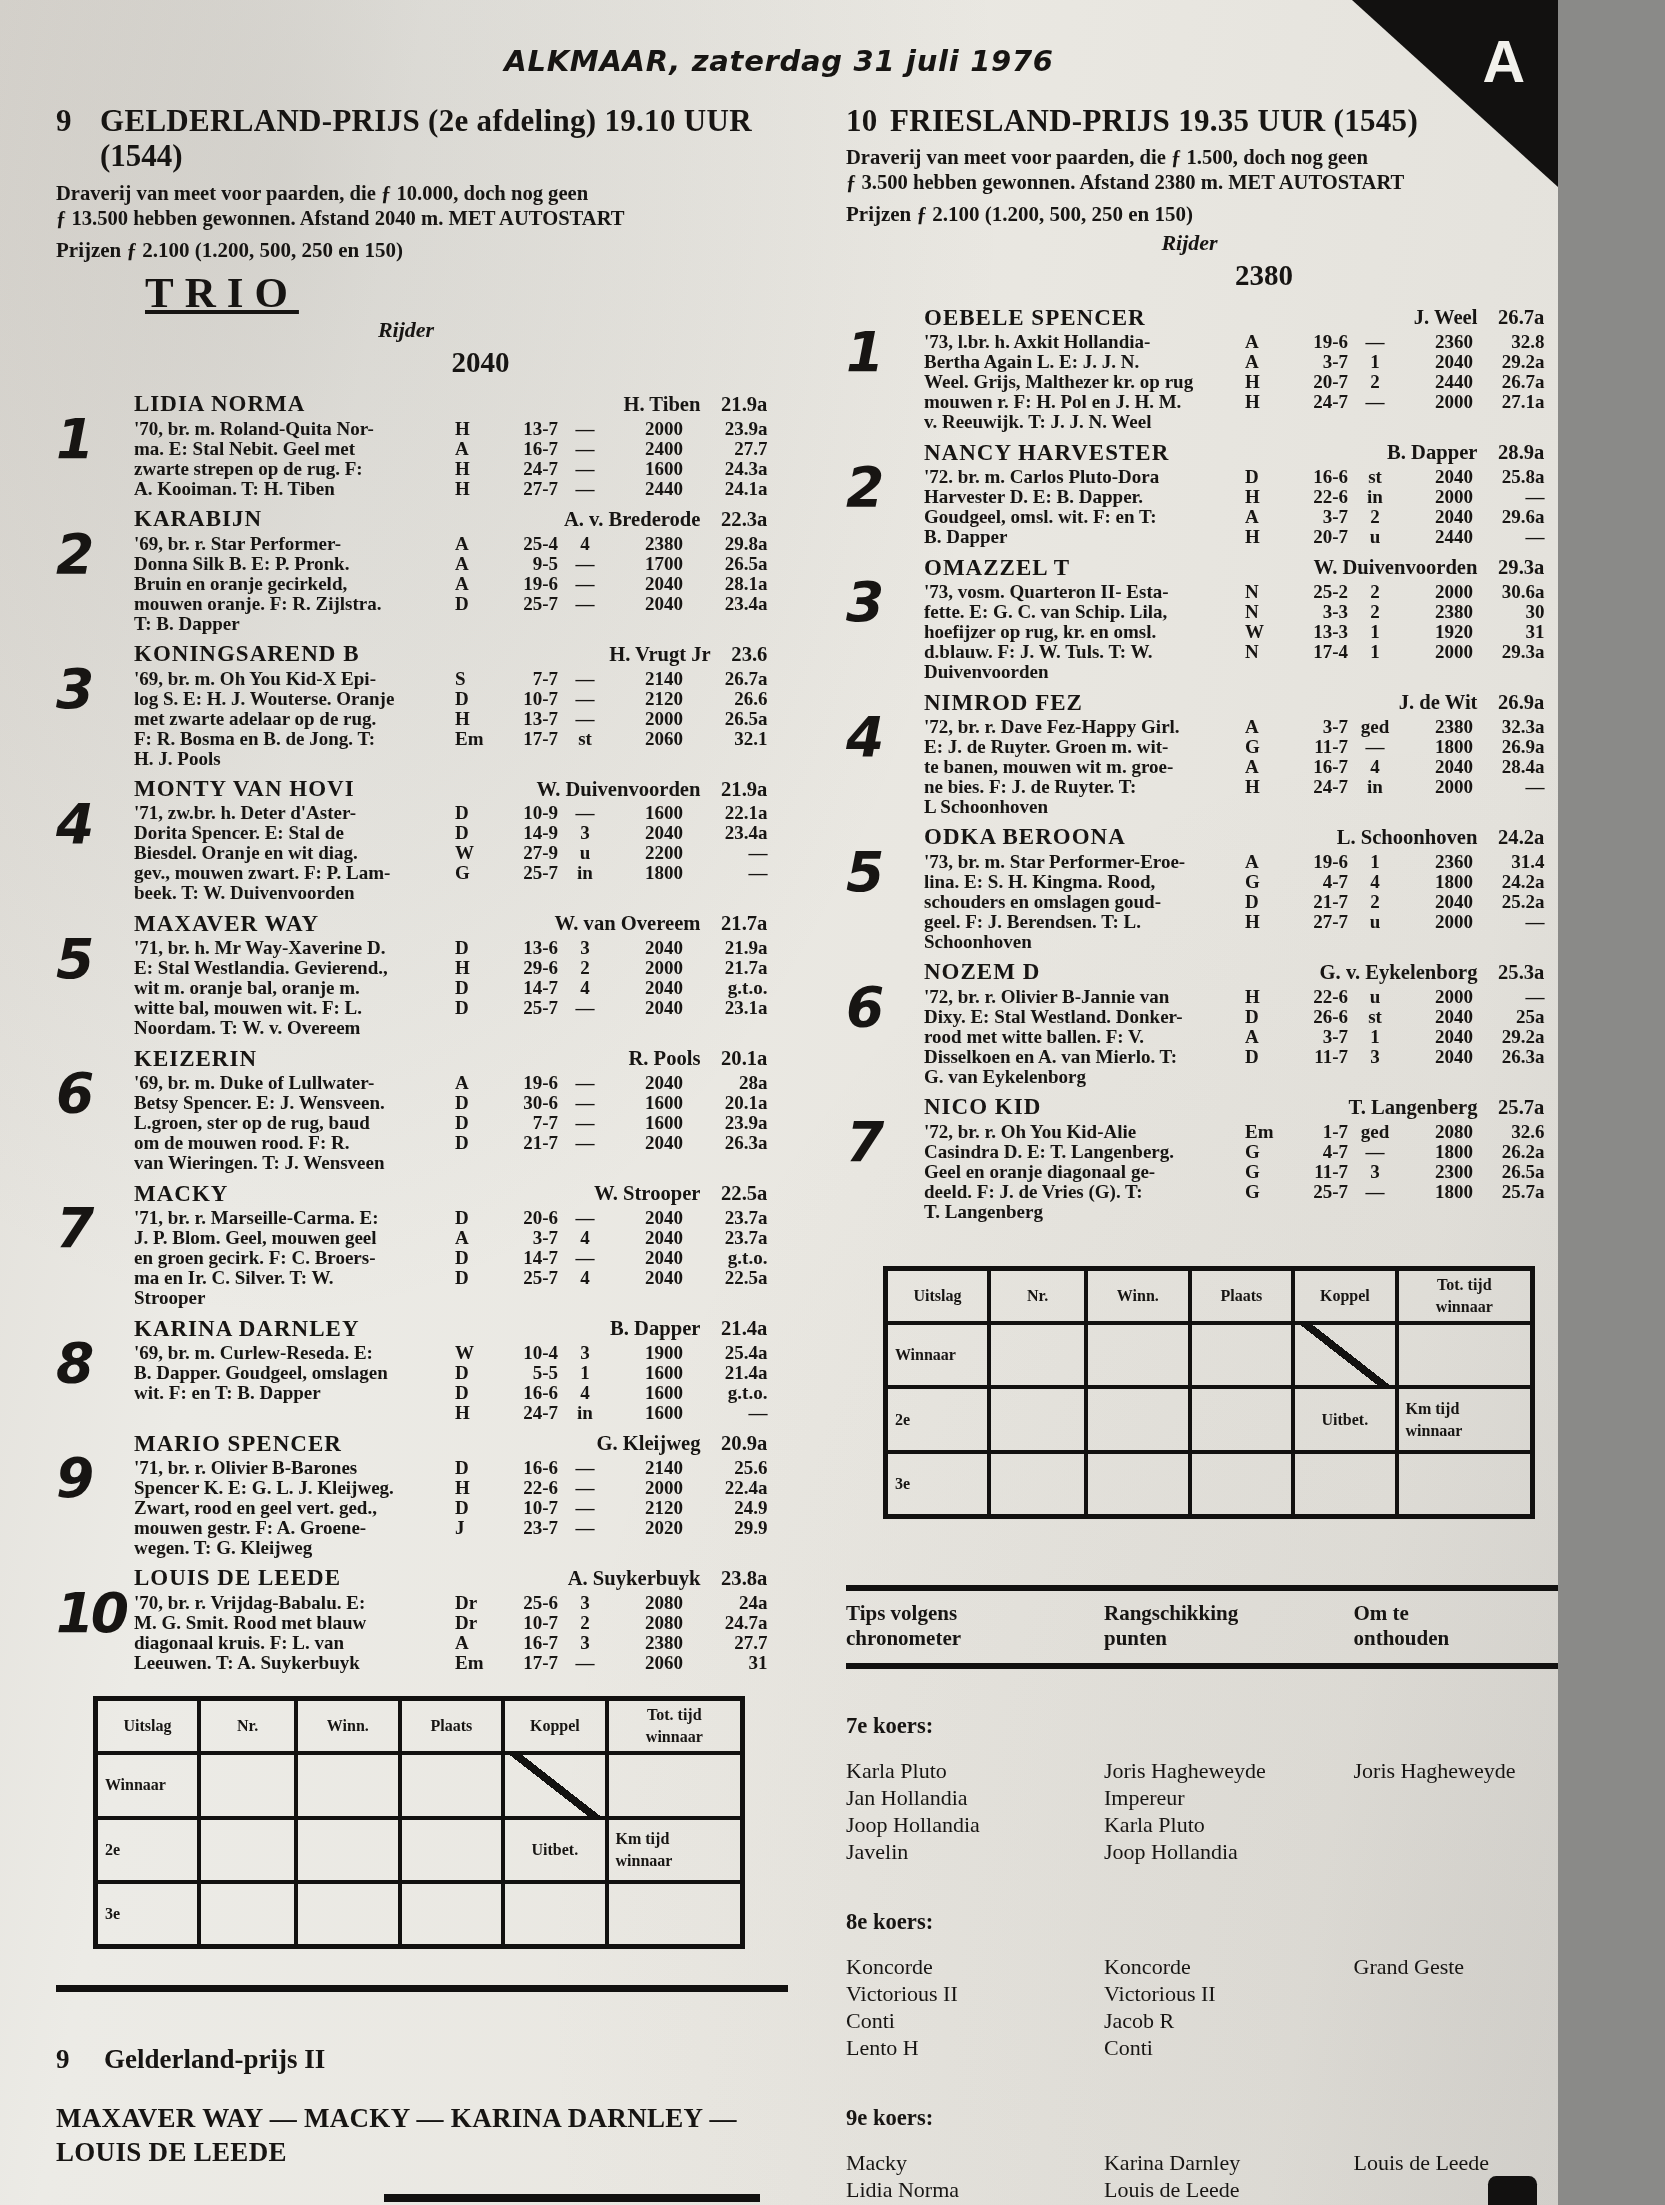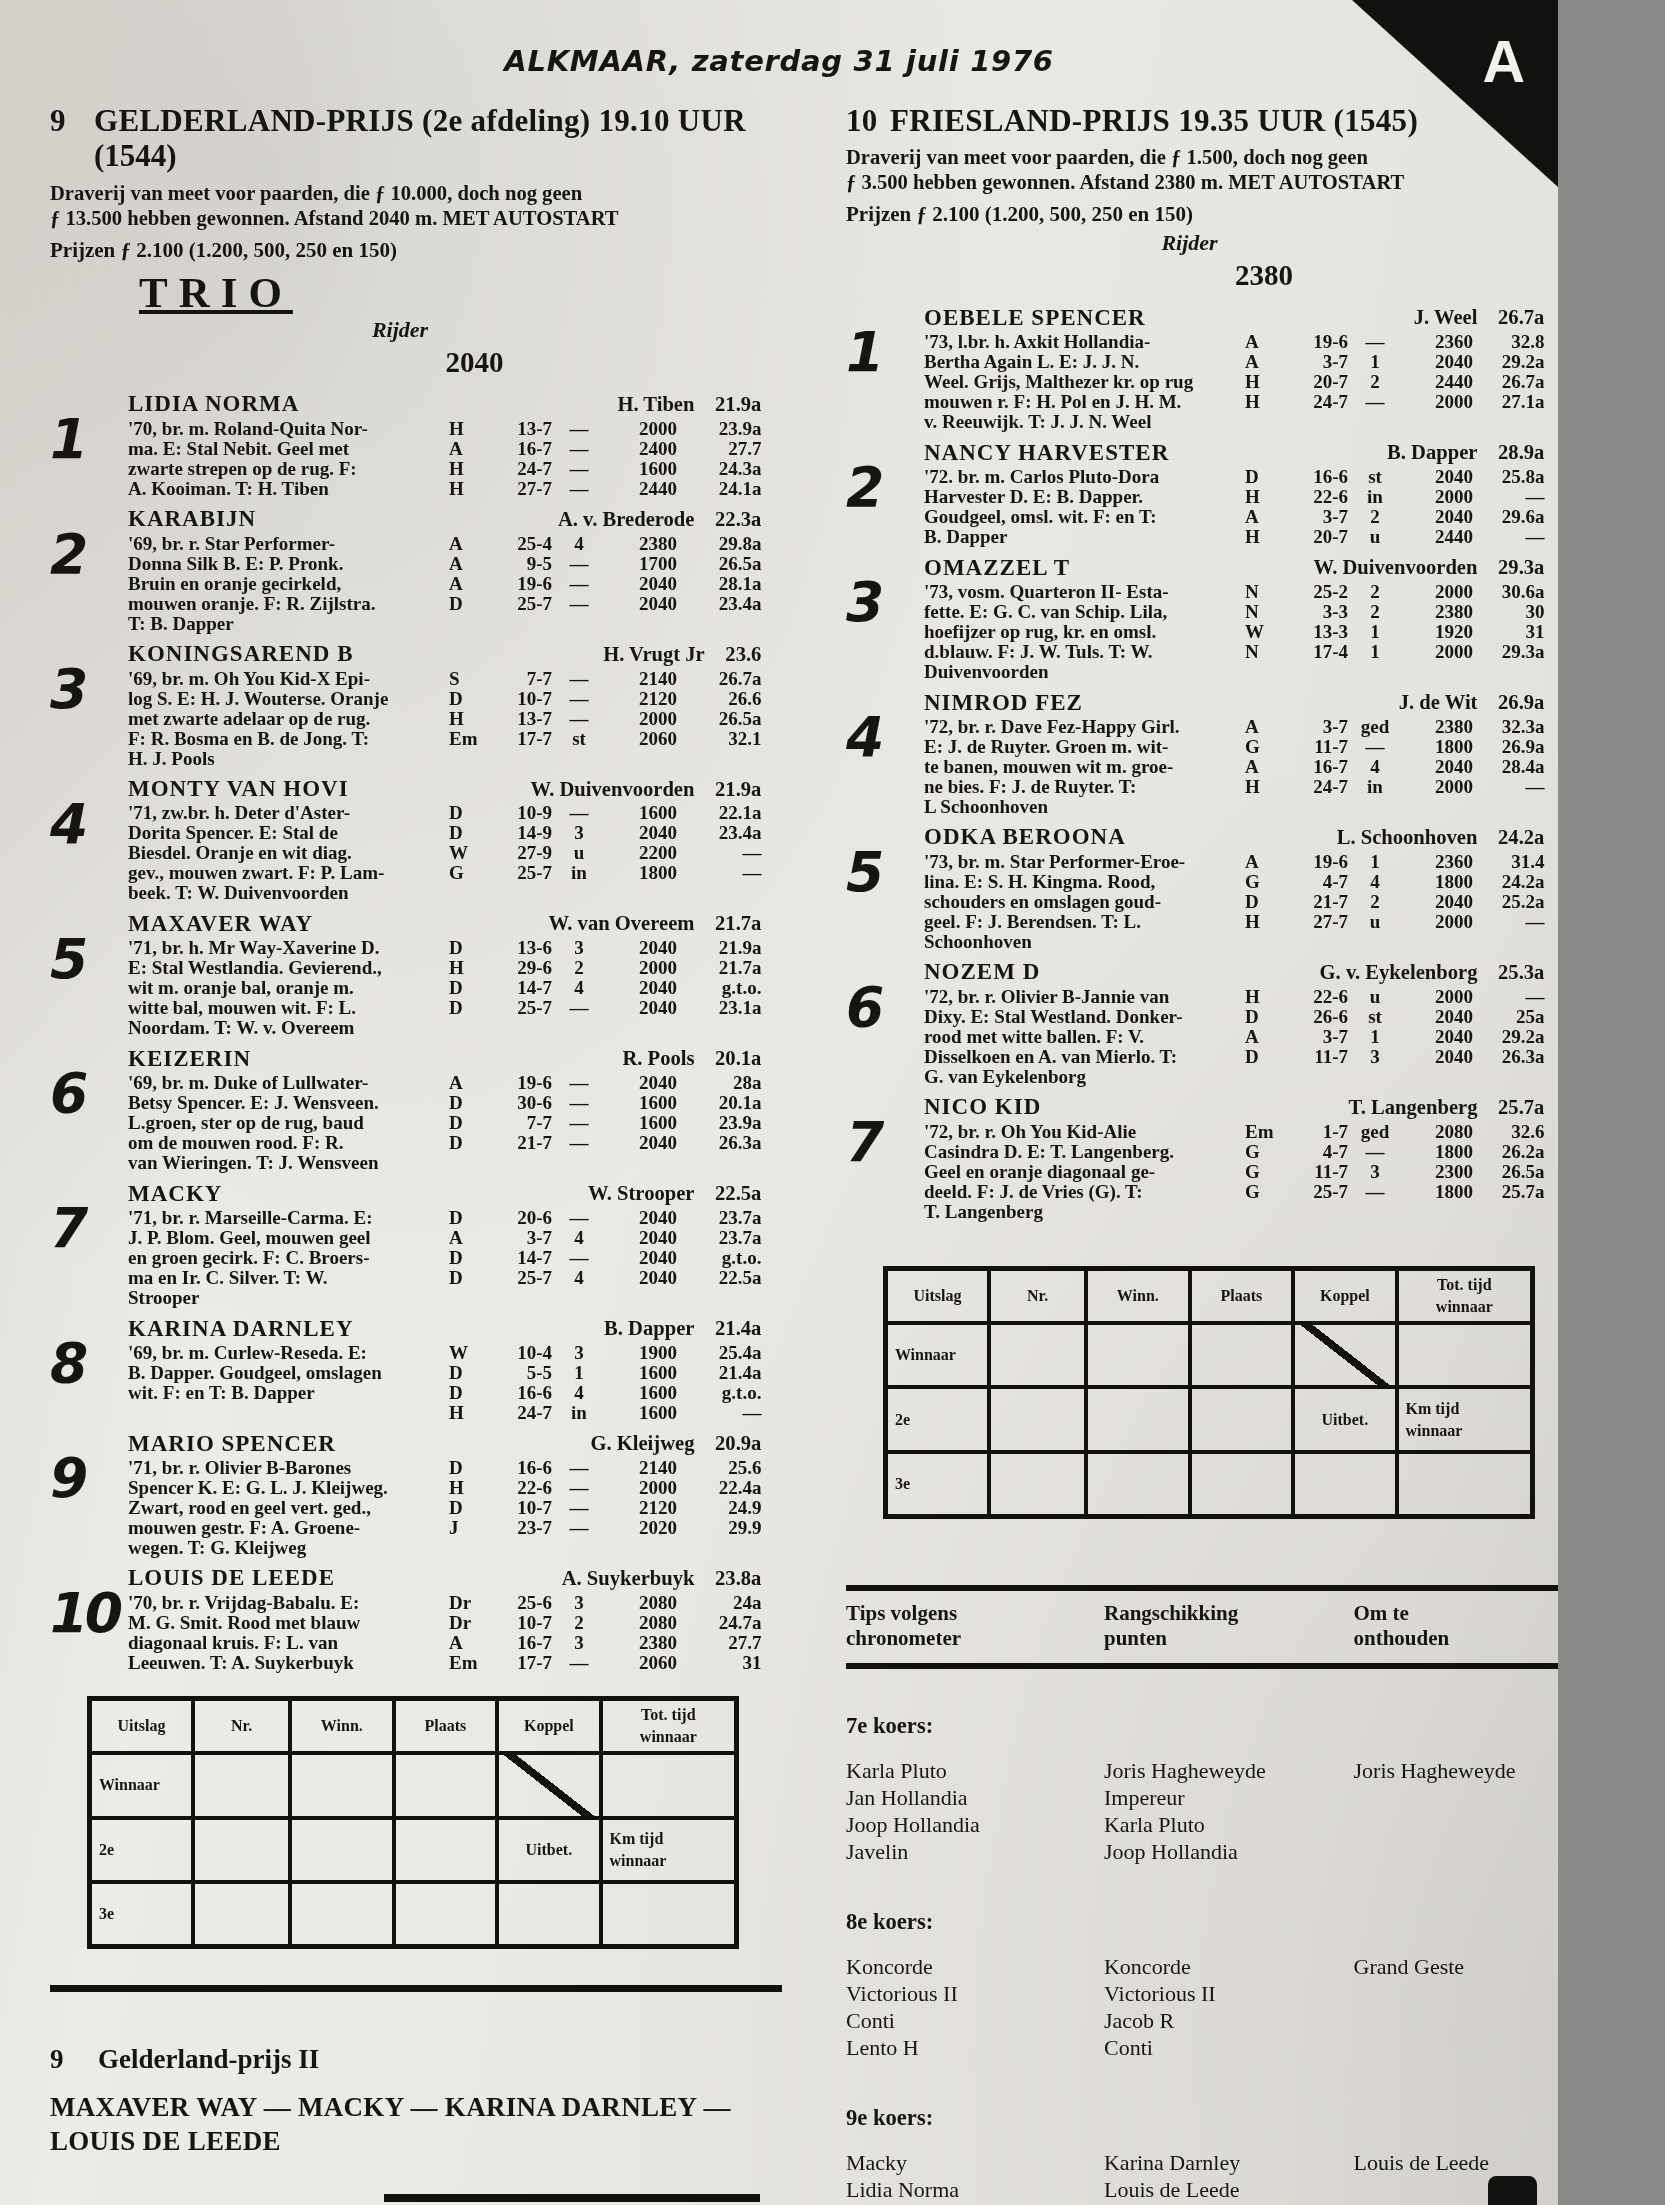--- a/index.html
+++ b/index.html
@@ -9,21 +9,21 @@
       radial-gradient(ellipse at 95% 90%, rgba(120,115,108,0.10), transparent 45%),
       linear-gradient(100deg,#dedbd5 0%, #ecebe6 22%, #e9e7e1 55%, #e4e2dc 85%, #d9d7d2 100%);
     font-family:"Liberation Serif", serif;font-weight:700;}
   .page-header{position:absolute;top:45px;left:50%;transform:translateX(-50%);
     font:italic 700 29px/32px "DejaVu Sans", sans-serif;letter-spacing:0.7px;}
   .corner{position:absolute;top:0;right:0;width:0;height:0;
     border-top:187px solid #121110;border-left:206px solid transparent;}
   .corner-letter{position:absolute;top:33px;right:33px;color:#f2f1ec;
     font:700 59px/59px "Liberation Sans", sans-serif;}
   .col{position:absolute;top:104px;}
-  .col-left{left:50px;width:732px;}
+  .col-left{left:56px;width:732px;}
   .col-right{left:846px;width:719px;}
   .race-title-row{font-size:31px;line-height:34px;letter-spacing:0.3px;white-space:nowrap;}
   .race-no{display:inline-block;min-width:44px;}
   .race-subtitle{font-size:31px;line-height:36px;padding-left:44px;}
   .race-desc{font-size:20.6px;line-height:25.4px;white-space:pre-line;margin-top:6.9px;}
   .race-prizes{font-size:21px;line-height:27.5px;margin-top:5.5px;}
   .trio{text-align:left;padding-left:89px;font-size:43px;line-height:45px;letter-spacing:11px;margin-top:5.5px;text-decoration:underline;}
   .rijder{text-align:center;font-style:italic;font-size:22px;line-height:25px;padding-right:32px;margin-top:1.4px;}
   .dist{text-align:center;padding-left:117px;font-size:29px;line-height:32px;margin:4.1px 0 13.7px;}
   
@@ -55,21 +55,21 @@
   .res col.c4{width:16%}.res col.c5{width:16%}.res col.c6{width:21%}
   .res .slash{background:linear-gradient(38deg, transparent 46.5%, #121110 46.5%, #121110 53.5%, transparent 53.5%);}
   .res .uitbet{vertical-align:middle;text-align:center;}
   .res .kmtijd{vertical-align:middle;text-align:left;white-space:pre-line;line-height:22px;}
   .res-left{margin-top:23px;}
   .res-right{margin-top:44px;}
   
   .rule{height:6.9px;background:#121110;margin-top:36px;}
   .f-head{font-size:27px;line-height:30px;margin-top:52px;}
   .f-head .fno{display:inline-block;min-width:48px;}
-  .f-line{font-size:27px;line-height:34px;letter-spacing:0.3px;margin-top:16px;padding-right:20.6px;}
+  .f-line{font-size:27px;line-height:34px;letter-spacing:0.3px;margin-top:27px;padding-right:20.6px;}
   
   .tips-rule{height:6.2px;background:#121110;}
   .tips-rule.top{margin-top:66px;}
   .tips-head{display:grid;grid-template-columns:1.22fr 1.18fr 1fr;
     font-size:21px;line-height:25.4px;white-space:pre-line;padding:9.6px 0 11px;}
   .tgroup{margin-top:44px;}
   .tglabel{font-size:22.6px;line-height:26px;}
   .tgcols{display:grid;grid-template-columns:1.22fr 1.18fr 1fr;margin-top:18px;
     font-weight:400;font-size:22px;line-height:27px;}
   .bottom-bar{position:absolute;left:384px;bottom:2.7px;width:376px;height:8.2px;background:#121110;}

